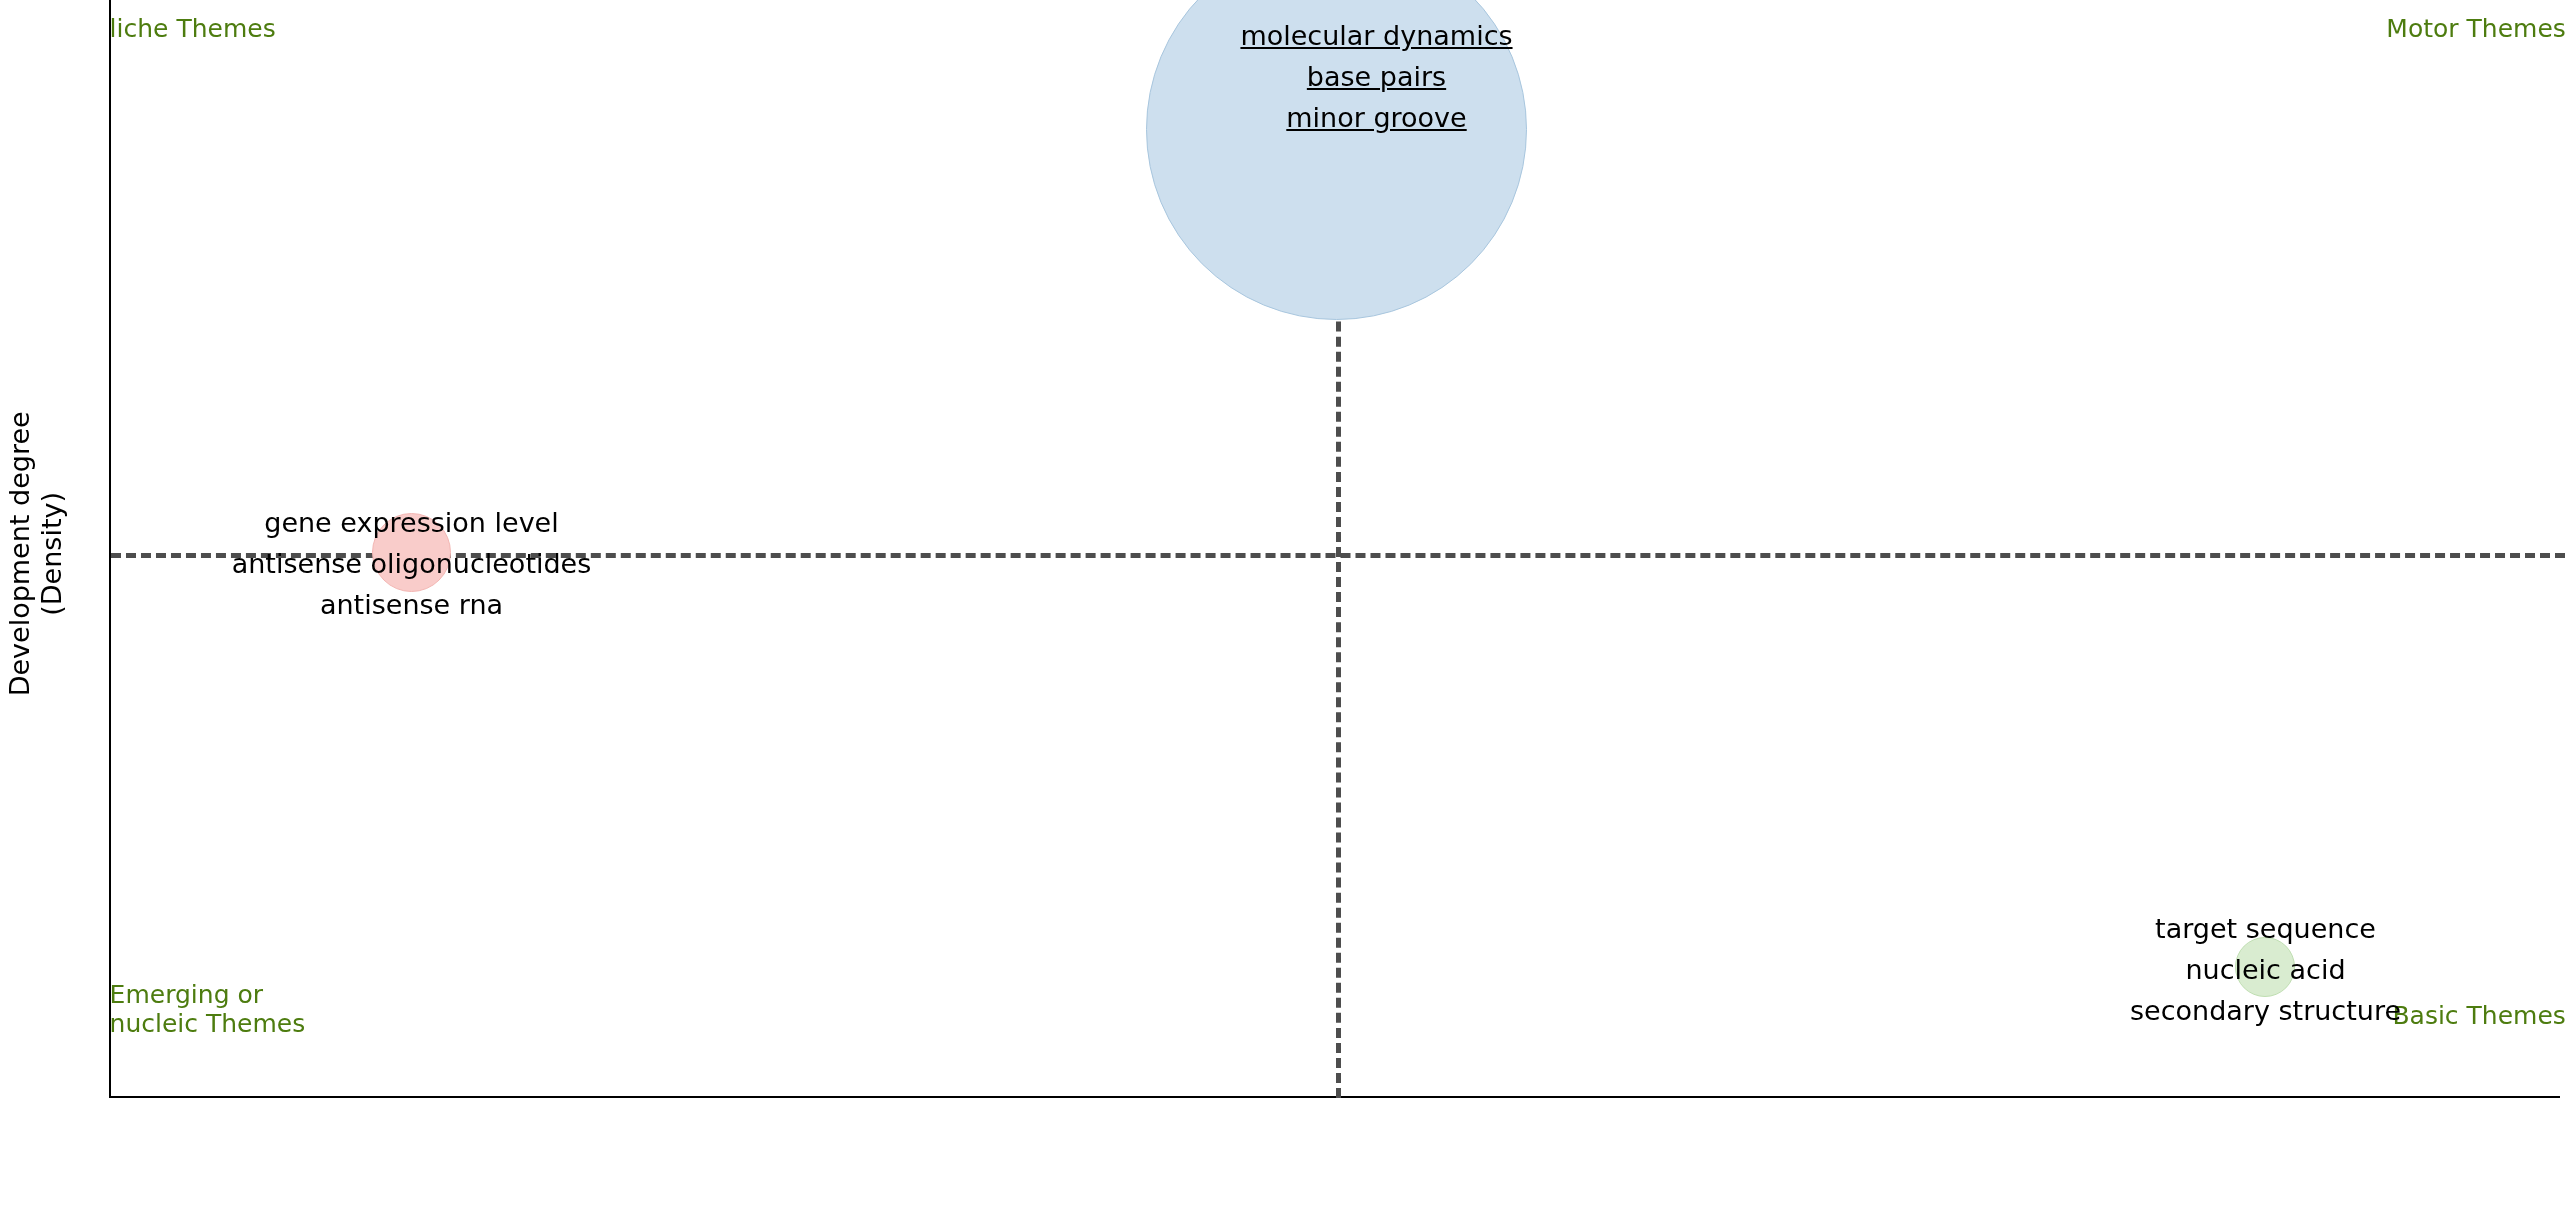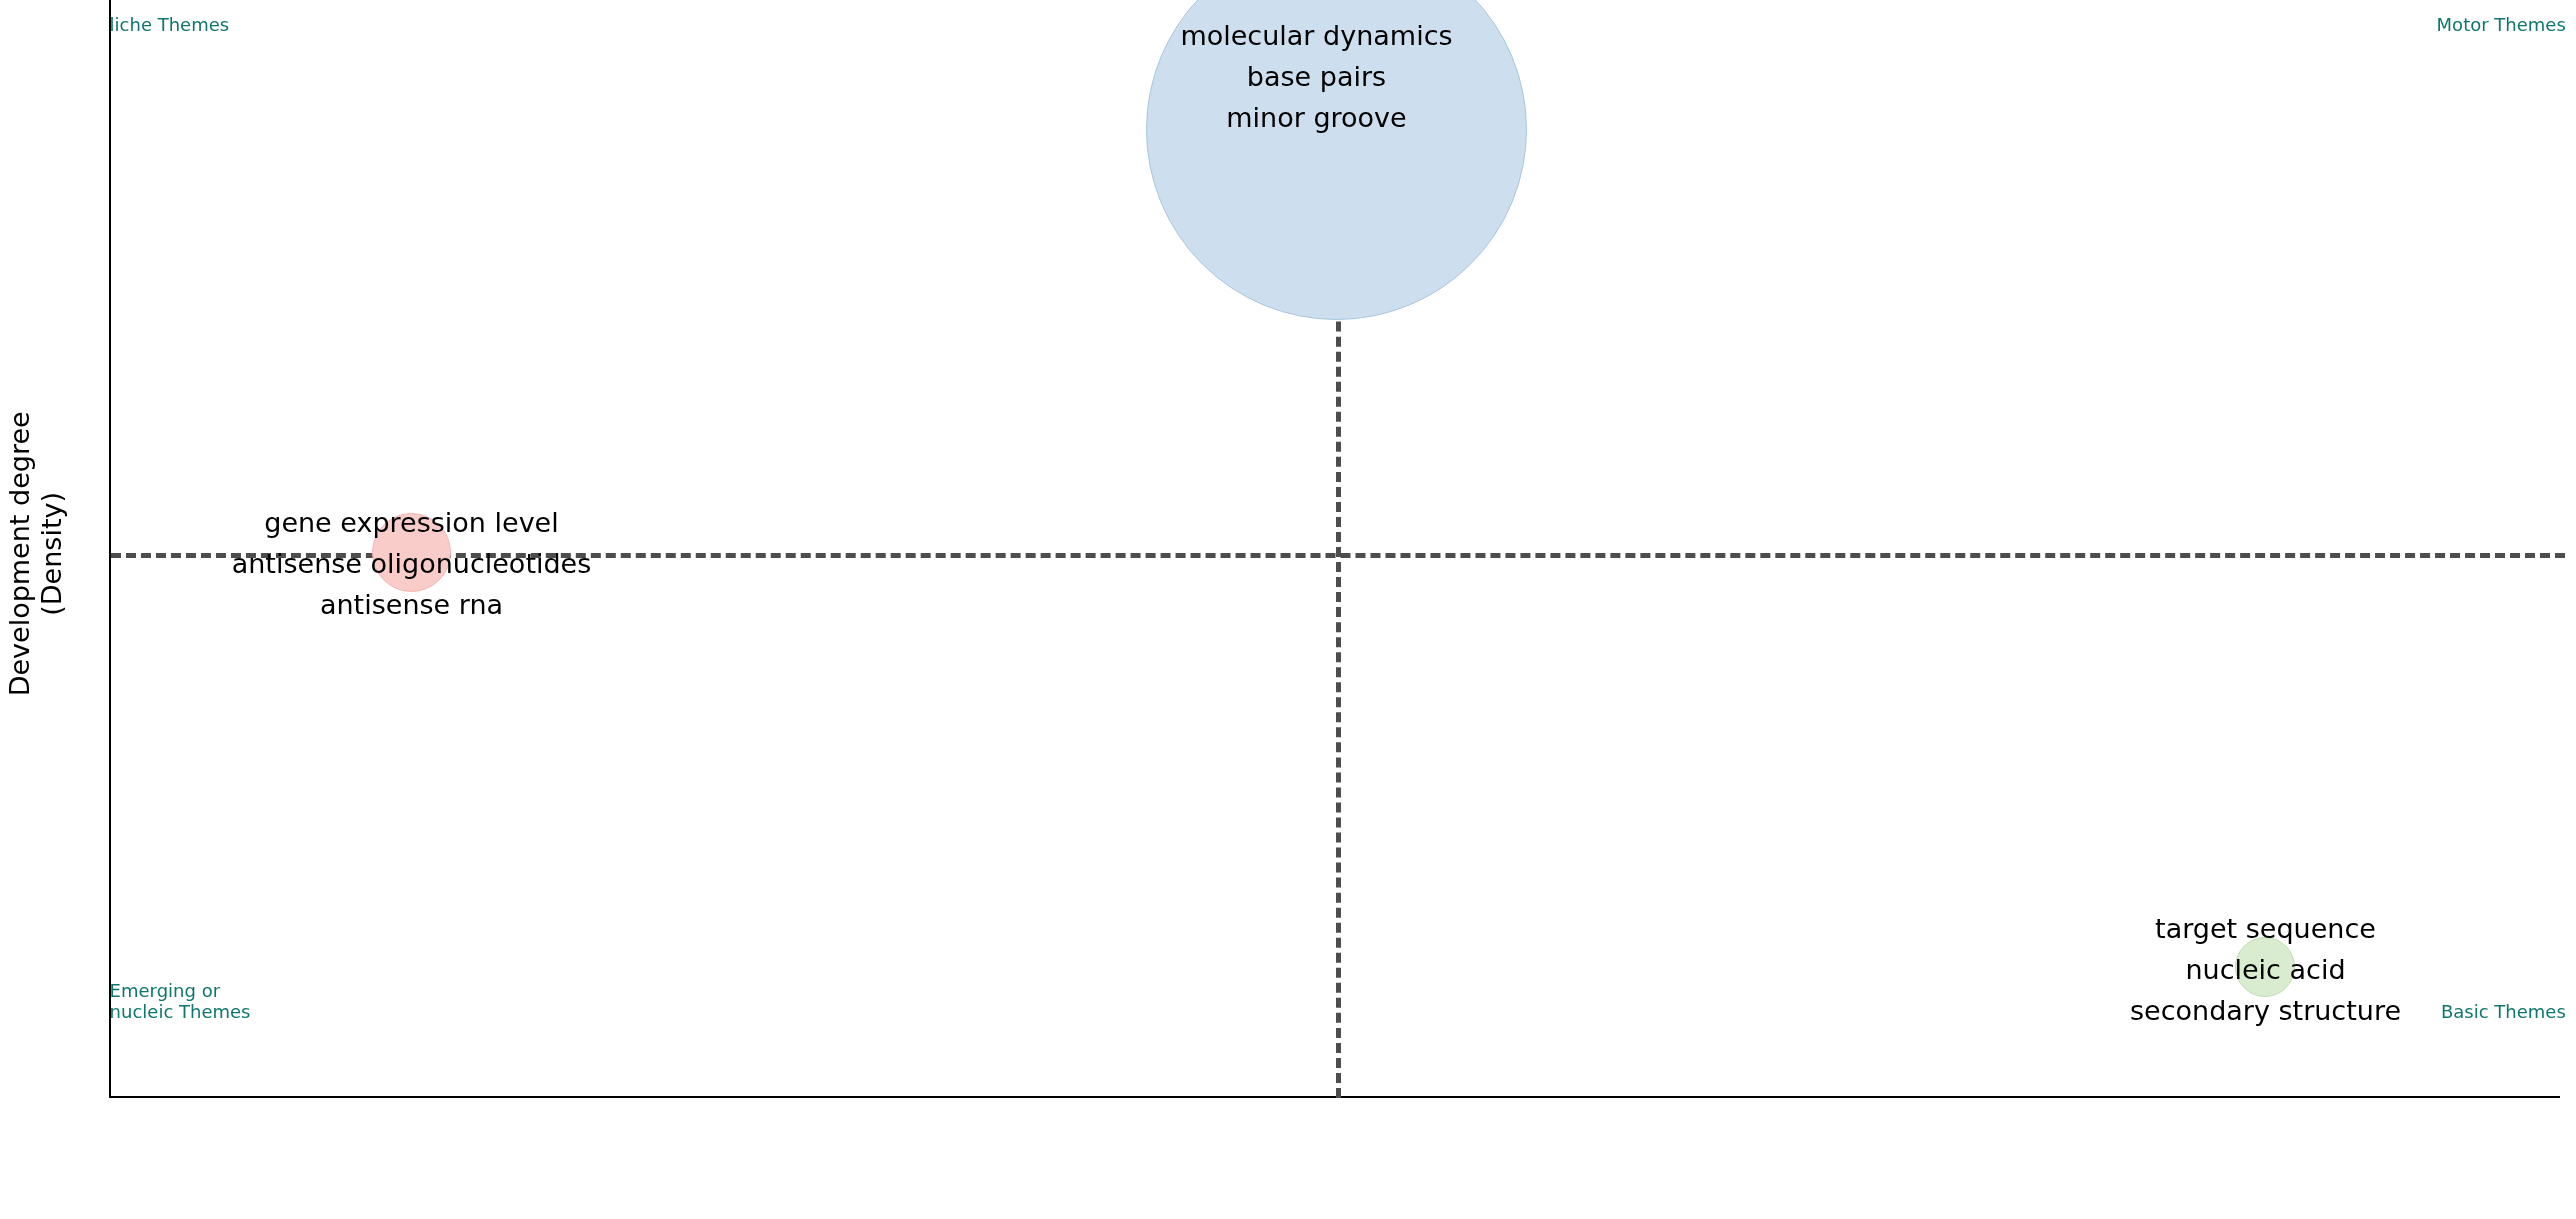--- a/index.html
+++ b/index.html
@@ -76,23 +76,23 @@
     left: 0px;
     top: 557px;
     width: 2454px;
     height: 0px;
     border-top: 5px dashed #4d4d4d;
   }
 
   
   .quadrant-label {
     position: absolute;
-    font-size: 18px;
+    font-size: 25px;
     line-height: 1.18;
-    color: #0f766e;
+    color: #4d7c0f;
     white-space: pre-line;
   }
   #label-niche        { left: -1.4px;    top: 18.7px;   text-align: left; }
   #label-motor        { right: -5.8px;   top: 18.7px;   text-align: left; white-space: nowrap; }
   #label-emerging     { left: -1.4px;    top: 984px; text-align: left; }
   #label-basic        { right: -5.8px;   top: 1005px; text-align: center; white-space: nowrap; }
 
   
   .theme-bubble {
     position: absolute;
@@ -112,23 +112,24 @@
   
   #bubble-blue {
     left: 1035px;
     top: -57px;
     width: 381px;
     height: 381px;
     background: #cddfee;
     border: 1.4px solid #a8c6de;
   }
   #labels-blue {
-    left: 846px;
+    left: 906px;
     top: 19.4px;
     width: 719px;
+    text-decoration: underline;
   }
 
   
   #bubble-red {
     left: 261px;
     top: 517px;
     width: 79px;
     height: 79px;
     background: #f9ccca;
     border: 1.4px solid #f3b6b3;

